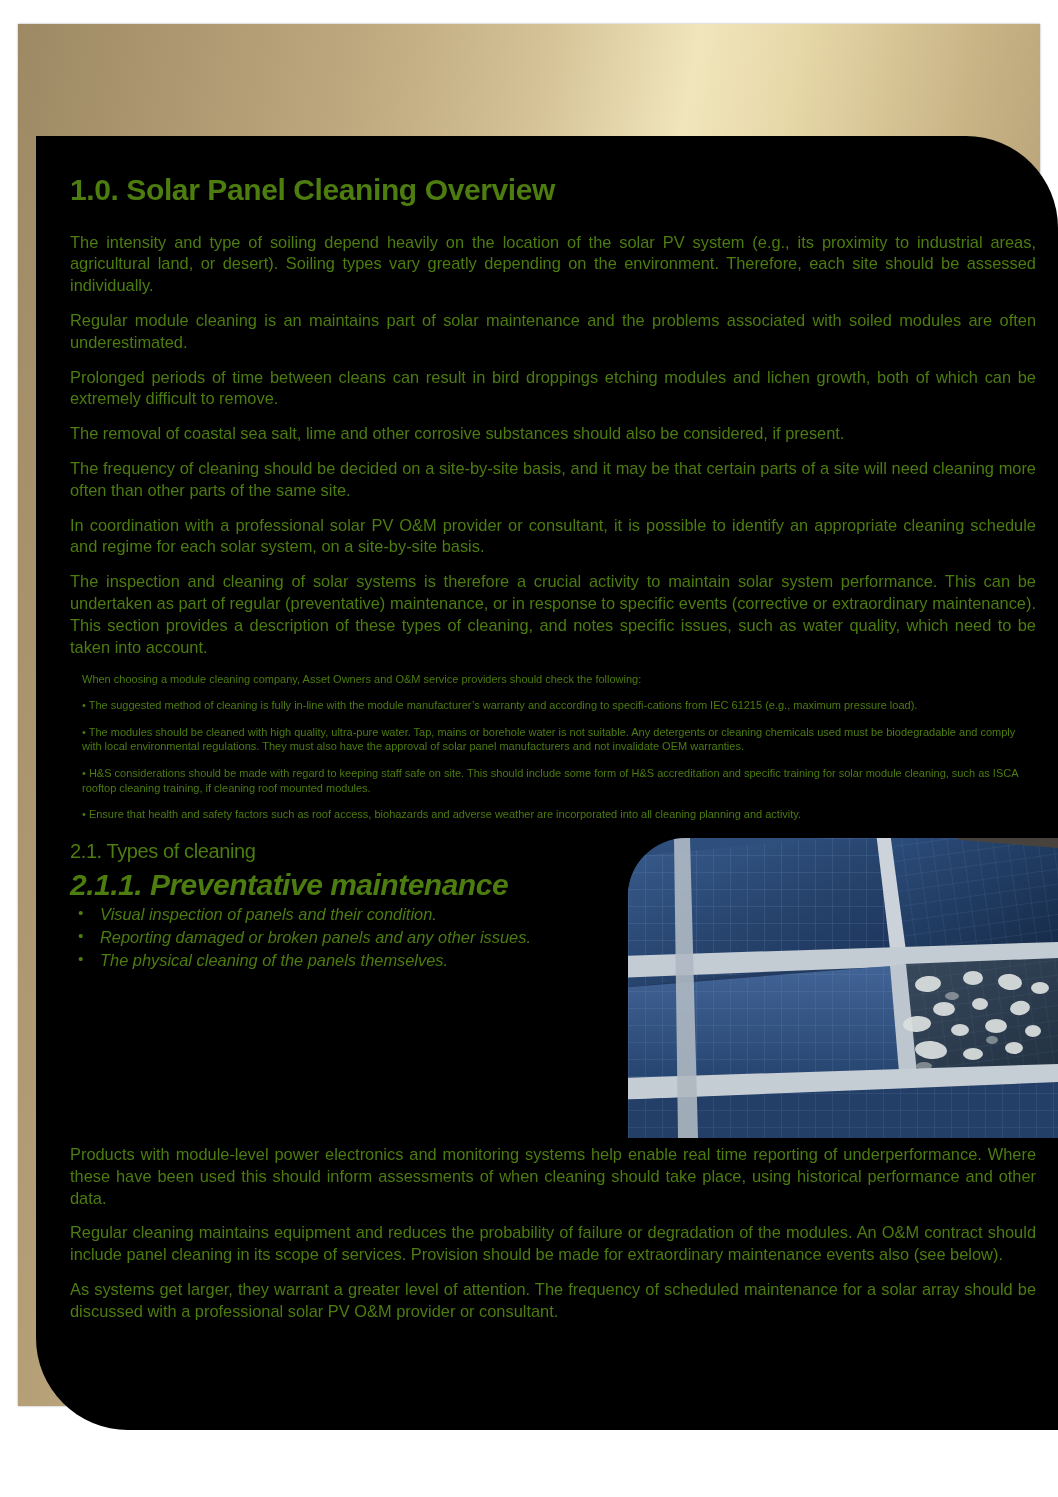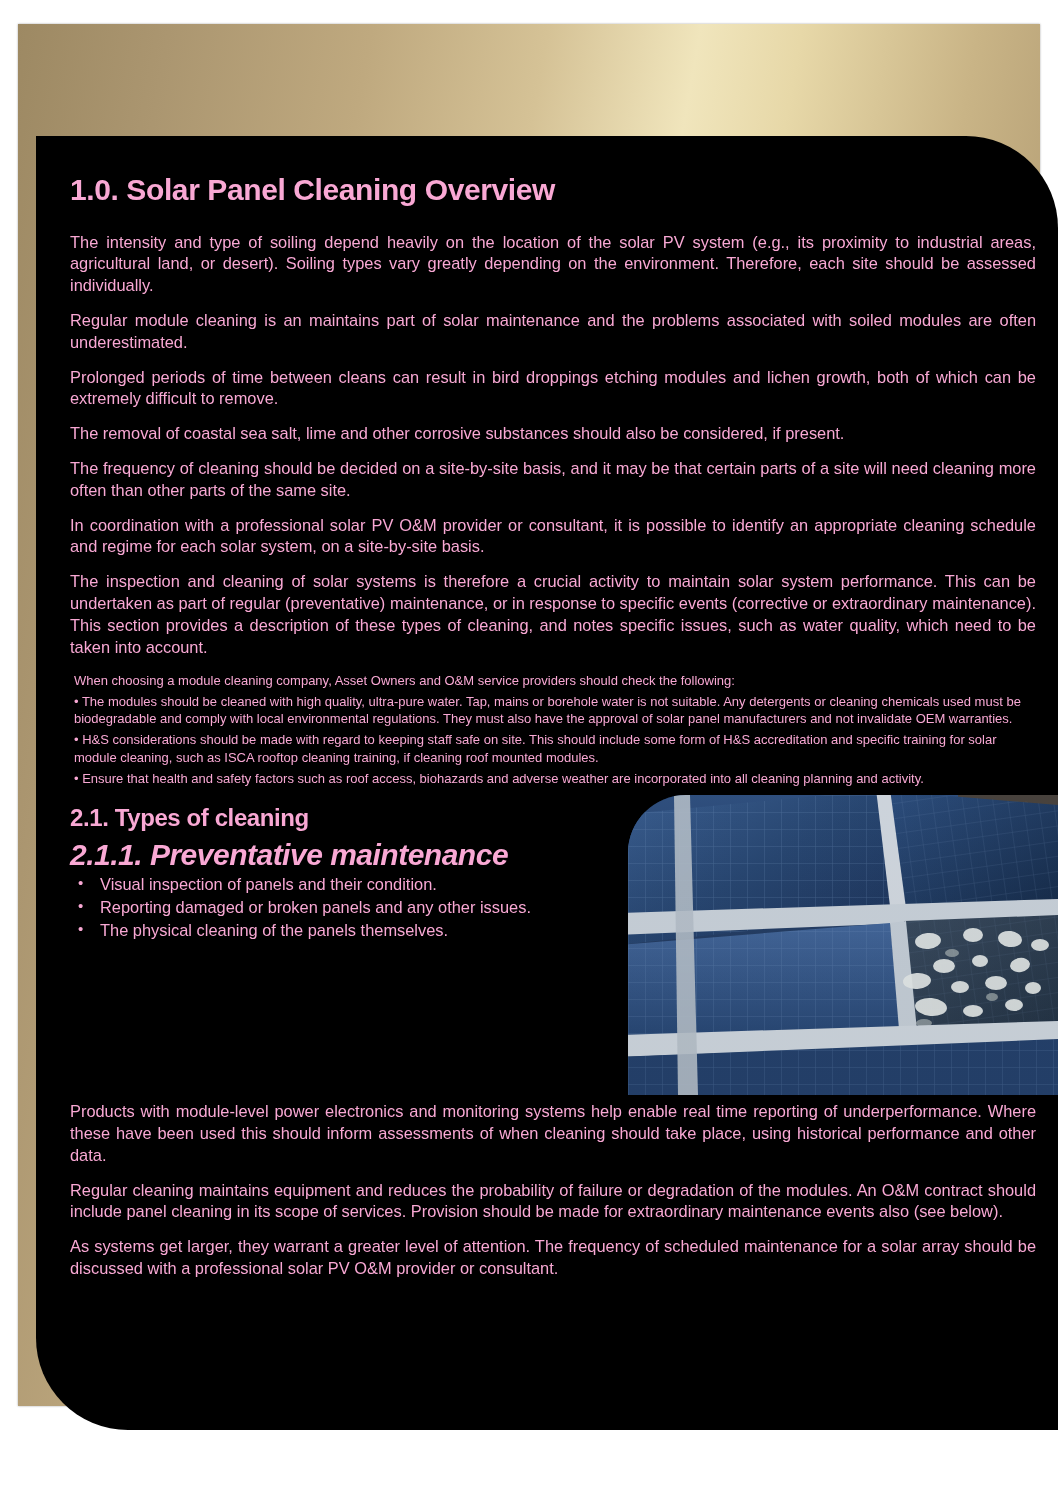--- a/index.html
+++ b/index.html
@@ -24,55 +24,55 @@
     box-shadow:0 0 2px rgba(0,0,0,.35);
   }
 
   
   #card{
     position:absolute;left:18px;top:112px;width:1022px;height:1294px;
     background:#000000;
     border-top-right-radius:92px;
     border-bottom-left-radius:92px;
     overflow:hidden;
-    color:#f9a8d4;
+    color:#4d7c0f;
   }
   #card::after{  
     content:"";position:absolute;inset:0;pointer-events:none;
   }
 
   .inner{position:relative;padding:0 22px 0 34px;}
 
   
   h1.h-main{
     font-size:30px;font-weight:bold;letter-spacing:-0.4px;
     margin:38px 0 26px 0;line-height:1.05;
   }
   h2.h-sec{
-    font-size:24px;font-weight:bold;letter-spacing:-0.4px;
+    font-size:20px;font-weight:normal;letter-spacing:-0.4px;
     margin:18px 0 2px 0;line-height:1.1;
   }
   h2.h-sub{
     font-size:30px;font-weight:bold;letter-spacing:-0.5px;
     margin:6px 0 2px 0;line-height:1.1;font-style:italic;
   }
   p.body{
     font-size:16.4px;line-height:1.33;margin:0 0 13px 0;
     text-align:justify;
   }
 
-  .bullet-run{font-size:13px;line-height:1.33;margin:4px;text-align:justify;}
+  .bullet-run{font-size:11px;line-height:1.33;margin:12px;text-align:justify;}
   .bullet-run.left{text-align:left;}
 
   ul.dot{
     list-style:none;margin:0 0 0 0;padding:0;
   }
   ul.dot li{
     font-size:16.4px;line-height:1.42;
-    padding-left:30px;position:relative;
+    padding-left:30px;position:relative;font-style:italic;
   }
   ul.dot li::before{
     content:"\2022";position:absolute;left:8px;top:-1px;font-size:15px;
   }
 
   
   .photo{
     float:right;
     width:430px;height:300px;
     margin:4px -22px 6px 22px;
@@ -96,20 +96,21 @@
 
       <p class="body">The intensity and type of soiling depend heavily on the location of the solar PV system (e.g., its proximity to industrial areas, agricultural land, or desert).  Soiling types vary greatly depending on the environment.  Therefore, each site should be assessed individually.</p>
       <p class="body">Regular module cleaning is an maintains part of solar maintenance and the problems associated with soiled modules are often underestimated.</p>
       <p class="body">Prolonged periods of time between cleans can result in bird droppings etching modules and lichen growth, both of which can be extremely difficult to remove.</p>
       <p class="body">The removal of coastal sea salt, lime and other corrosive substances should also be considered, if present.</p>
       <p class="body">The frequency of cleaning should be decided on a site-by-site basis, and it may be that certain parts of a site will need cleaning more often than other parts of the same site.</p>
       <p class="body">In coordination with a professional solar PV O&amp;M provider or consultant, it is possible to identify an appropriate cleaning schedule and regime for each solar system, on a site-by-site basis.</p>
       <p class="body">The inspection and cleaning of solar systems is therefore a crucial activity to maintain solar system performance. This can be undertaken as part of regular (preventative) maintenance, or in response to specific events (corrective or extraordinary maintenance). This section provides a description of these types of cleaning, and notes specific issues, such as water quality, which need to be taken into account.</p>
 
       <p class="bullet-run left">When choosing a module cleaning company, Asset Owners and O&amp;M service providers should check the following:</p>
+      <p class="bullet-run">• The suggested method of cleaning is fully in-line with the module manufacturer’s warranty and according to specifi-cations from IEC 61215 (e.g., maximum pressure load).</p>
       <p class="bullet-run left">• The modules should be cleaned with high quality, ultra-pure water.   Tap, mains or borehole water is not suitable. Any detergents or cleaning chemicals used must be biodegradable and comply with local environmental regulations.  They must also have the approval of solar panel manufacturers and not invalidate OEM warranties.</p>
       <p class="bullet-run left">• H&amp;S considerations should be made with regard to keeping staff safe on site. This should include some form of H&amp;S accreditation and specific training for solar module cleaning, such as ISCA rooftop cleaning training, if cleaning roof mounted modules.</p>
       <p class="bullet-run left">• Ensure that health and safety factors such as roof access, biohazards and adverse weather are incorporated into all cleaning planning and activity.</p>
 
       <div class="photo">
         <svg viewBox="0 0 430 300" preserveAspectRatio="xMidYMid slice">
           <defs>
             <linearGradient id="sky" x1="0" y1="0" x2="0" y2="1">
               <stop offset="0" stop-color="#2f4f7e"></stop>
               <stop offset="1" stop-color="#16253f"></stop>

